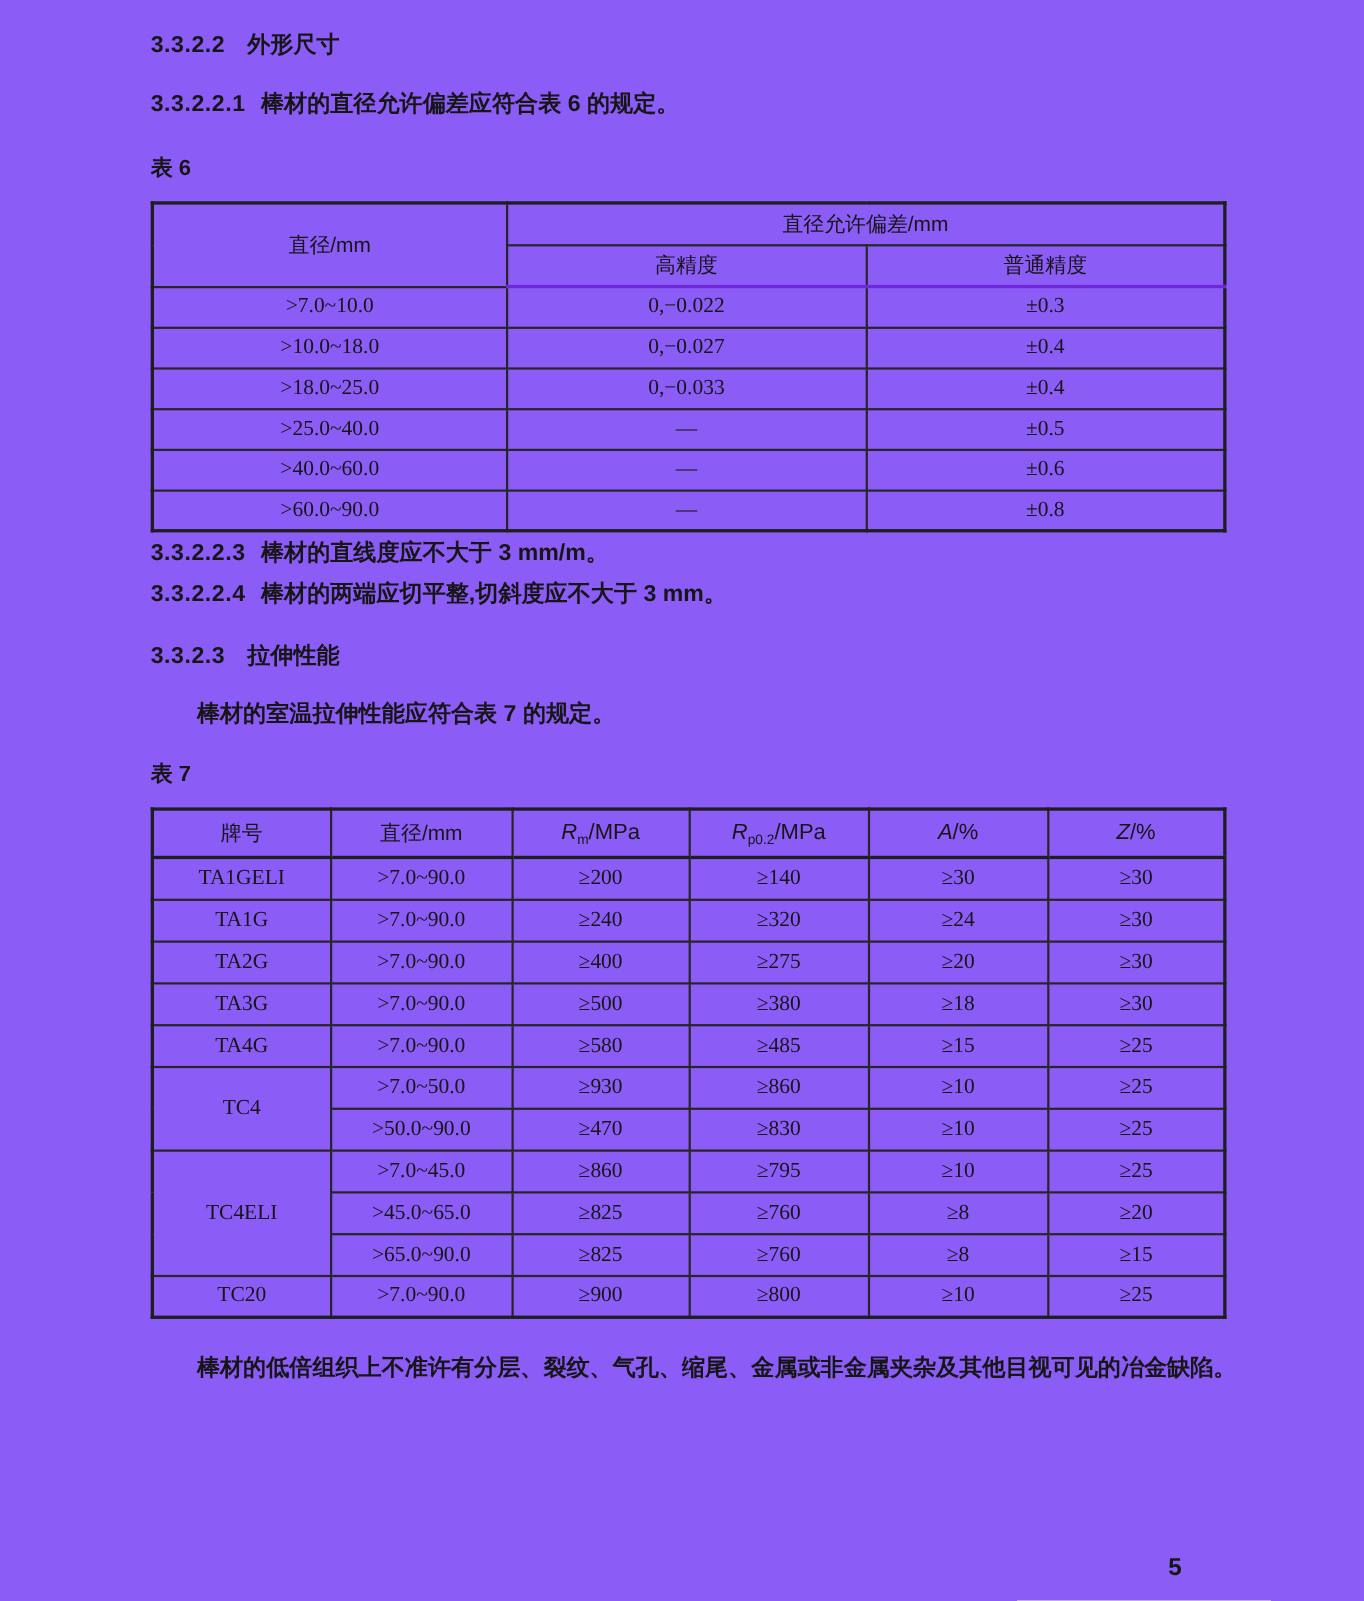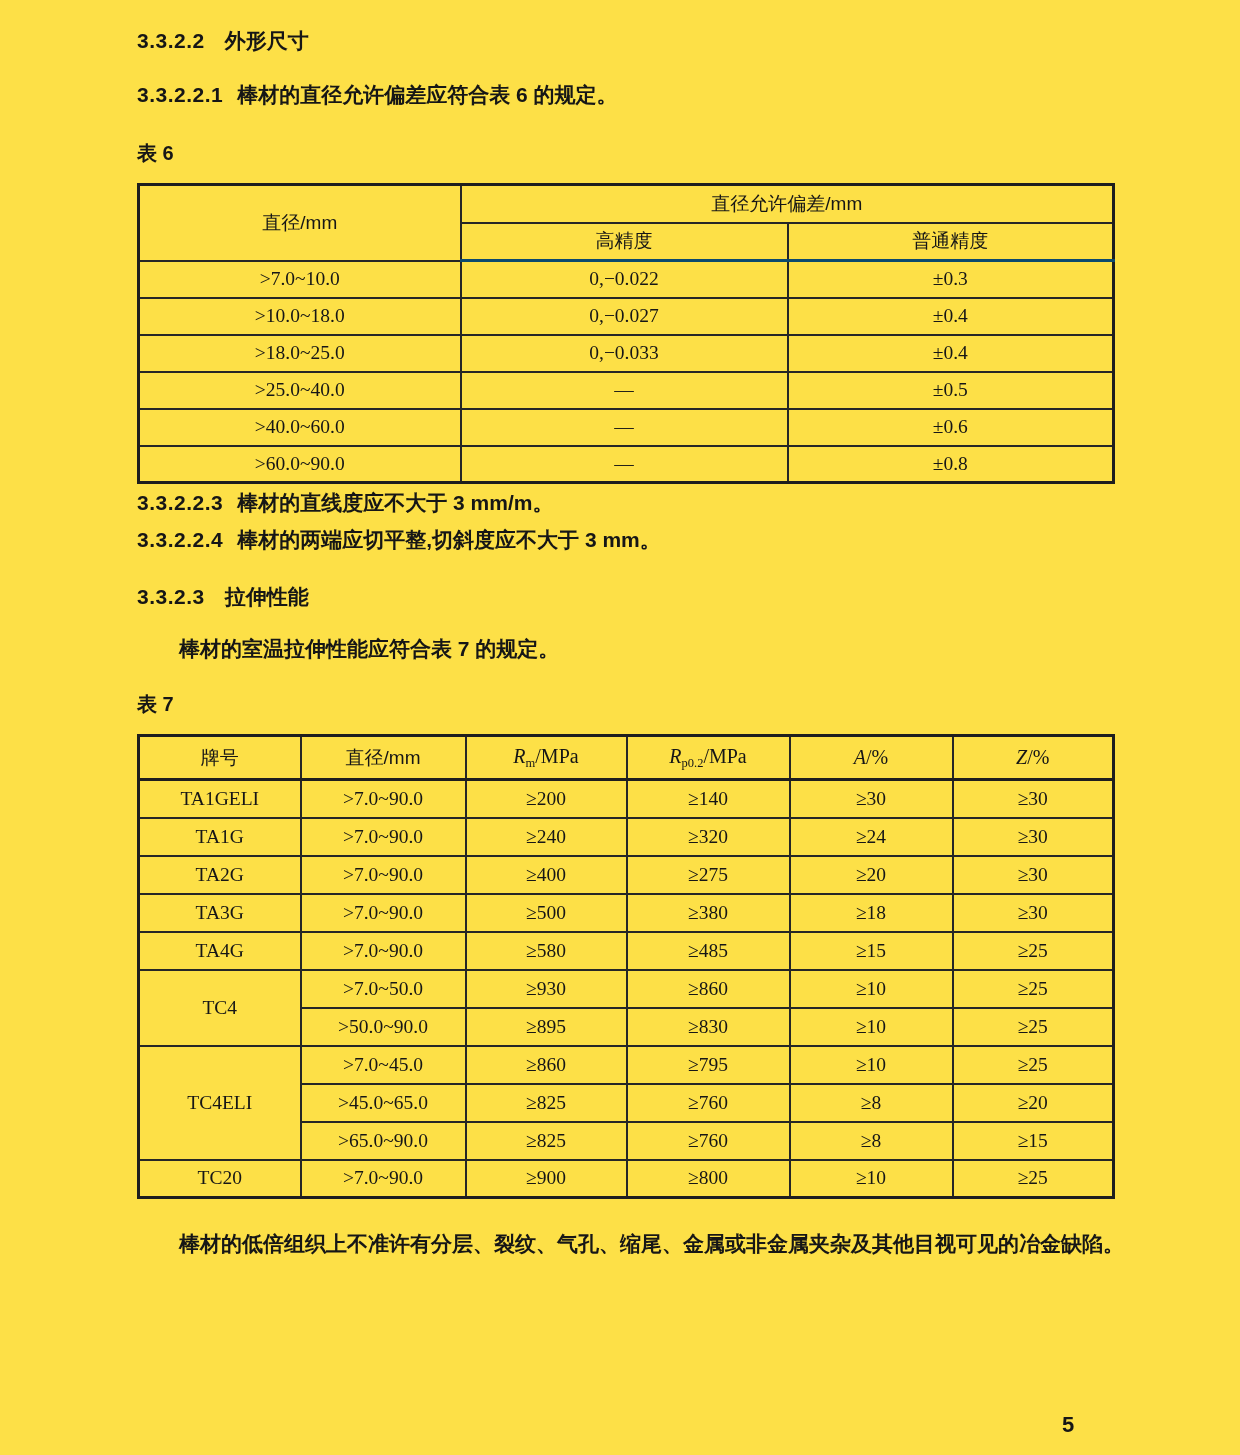--- a/index.html
+++ b/index.html
@@ -1,20 +1,20 @@
 <!DOCTYPE html>
 <html><head>
 <meta charset="utf-8">
 <style>
   html,body{margin:0;padding:0;background:#e8e8e8;}
   .page{
     position:relative;
     width:1240px;height:1455px;
     margin:0 auto;
-    background:#fde047;
+    background:#8b5cf6;
     color:#161616;
     font-family:"Liberation Sans","DejaVu Sans",sans-serif;
     box-sizing:border-box;
     padding:28px 110px 0 137px;
     overflow:hidden;
   }
   .heading{font-size:21px;line-height:26px;font-weight:bold;}
   .heading .num{margin-right:20px;letter-spacing:0.5px;}
   .clause{margin:0;font-size:21px;line-height:37px;}
   .clause .num{font-weight:bold;margin-right:14px;letter-spacing:0.5px;}
@@ -38,26 +38,26 @@
   .tbl td{
     border:2px solid #262626;text-align:center;vertical-align:middle;
     padding:0;overflow:hidden;white-space:nowrap;
   }
   .tbl .th{font-weight:normal;font-size:19px;font-family:"Liberation Sans","DejaVu Sans",sans-serif;}
   .tbl tbody td{
     font-family:"Liberation Serif","DejaVu Serif",serif;
     font-size:19.5px;font-weight:normal;
   }
   .t6 thead tr{height:38px;}
-  .t6 thead tr:last-child td{border-bottom:3px solid #0c4a6e;}
+  .t6 thead tr:last-child td{border-bottom:3px solid #6d28d9;}
   .t6 tbody tr{height:37px;}
   .t7 thead tr{height:44px;}
   .t7 thead td{border-bottom:3px solid #1e1e1e;}
   .t7 tbody tr{height:38px;}
-  .t7 .sym{font-family:Liberation Serif, serif;font-weight:normal;font-size:20px;}
+  .t7 .sym{font-family:Liberation Sans, sans-serif;font-weight:normal;font-size:20px;}
   .t7 .sym i{font-style:italic;}
   .t7 .sym sub{font-size:12.5px;font-style:normal;vertical-align:-4px;}
   .pagenum{
     position:absolute;left:1062px;top:1412px;
     font-size:22px;font-weight:600;
   }
 </style>
 </head>
 <body>
 
@@ -201,21 +201,21 @@
       <tr>
         <td rowspan="2">TC4</td>
         <td>&gt;7.0~50.0</td>
         <td>≥930</td>
         <td>≥860</td>
         <td>≥10</td>
         <td>≥25</td>
       </tr>
       <tr>
         <td>&gt;50.0~90.0</td>
-        <td>≥895</td>
+        <td>≥470</td>
         <td>≥830</td>
         <td>≥10</td>
         <td>≥25</td>
       </tr>
       <tr>
         <td rowspan="3">TC4ELI</td>
         <td>&gt;7.0~45.0</td>
         <td>≥860</td>
         <td>≥795</td>
         <td>≥10</td>

